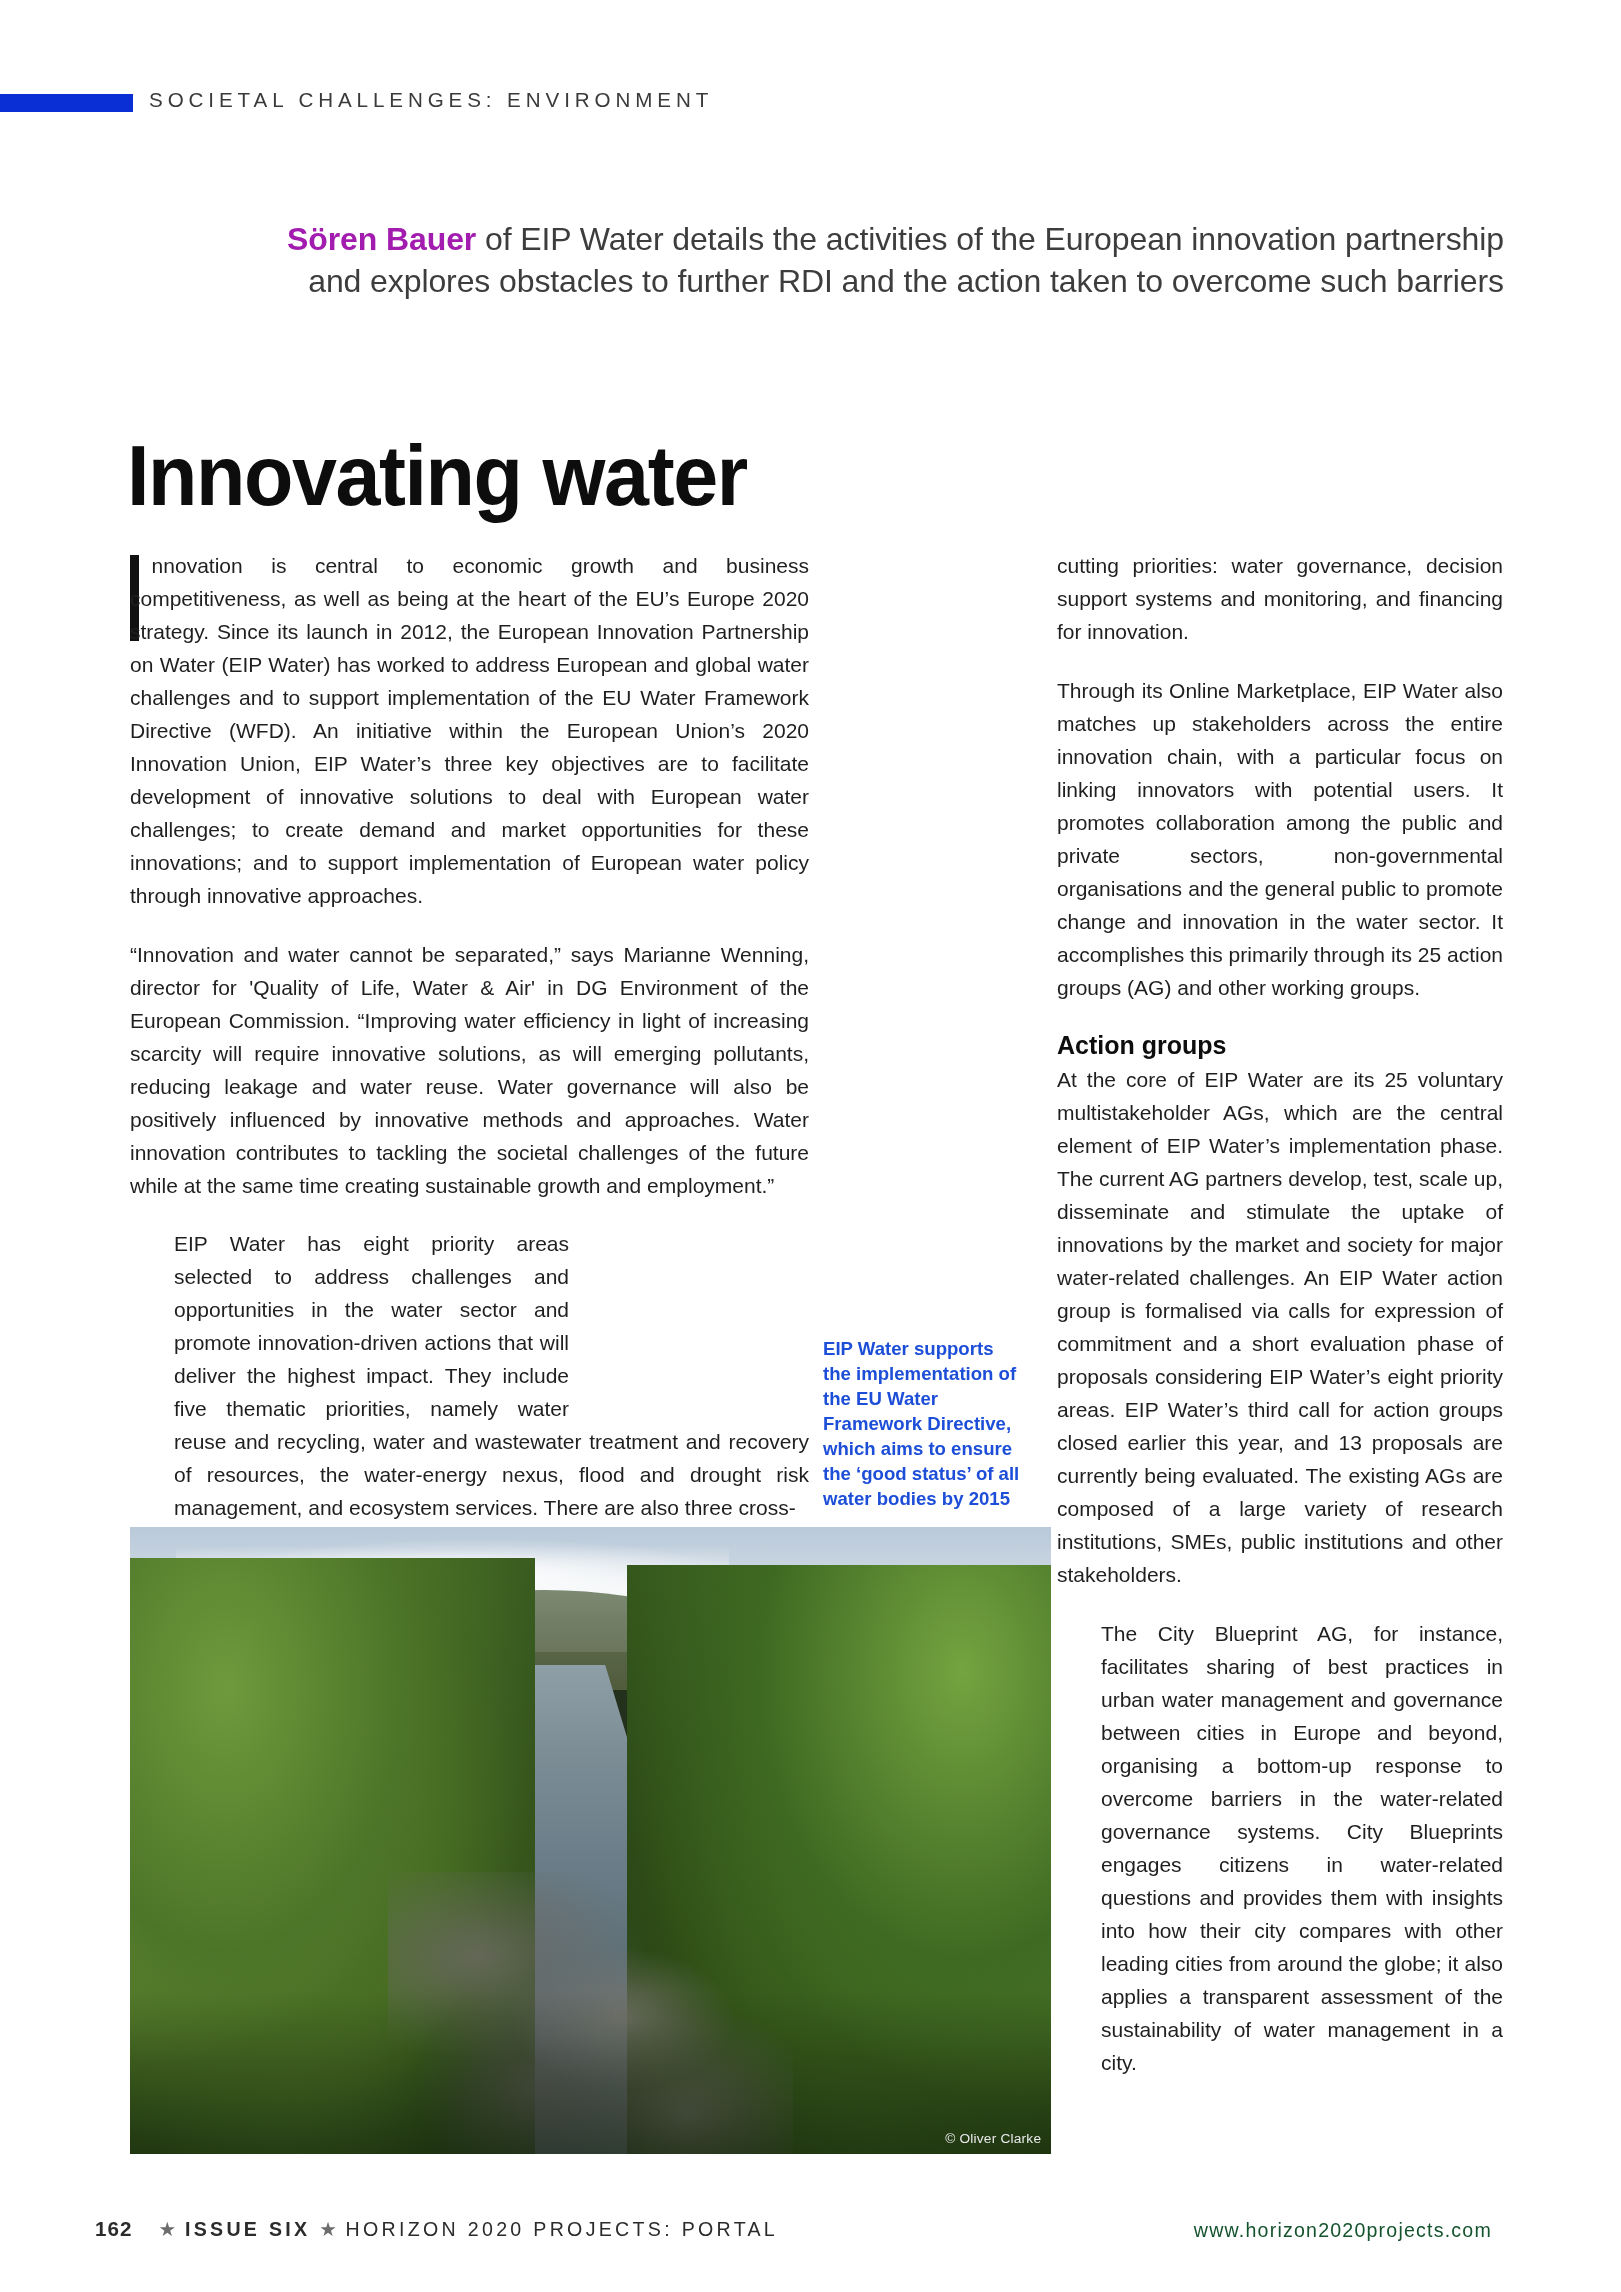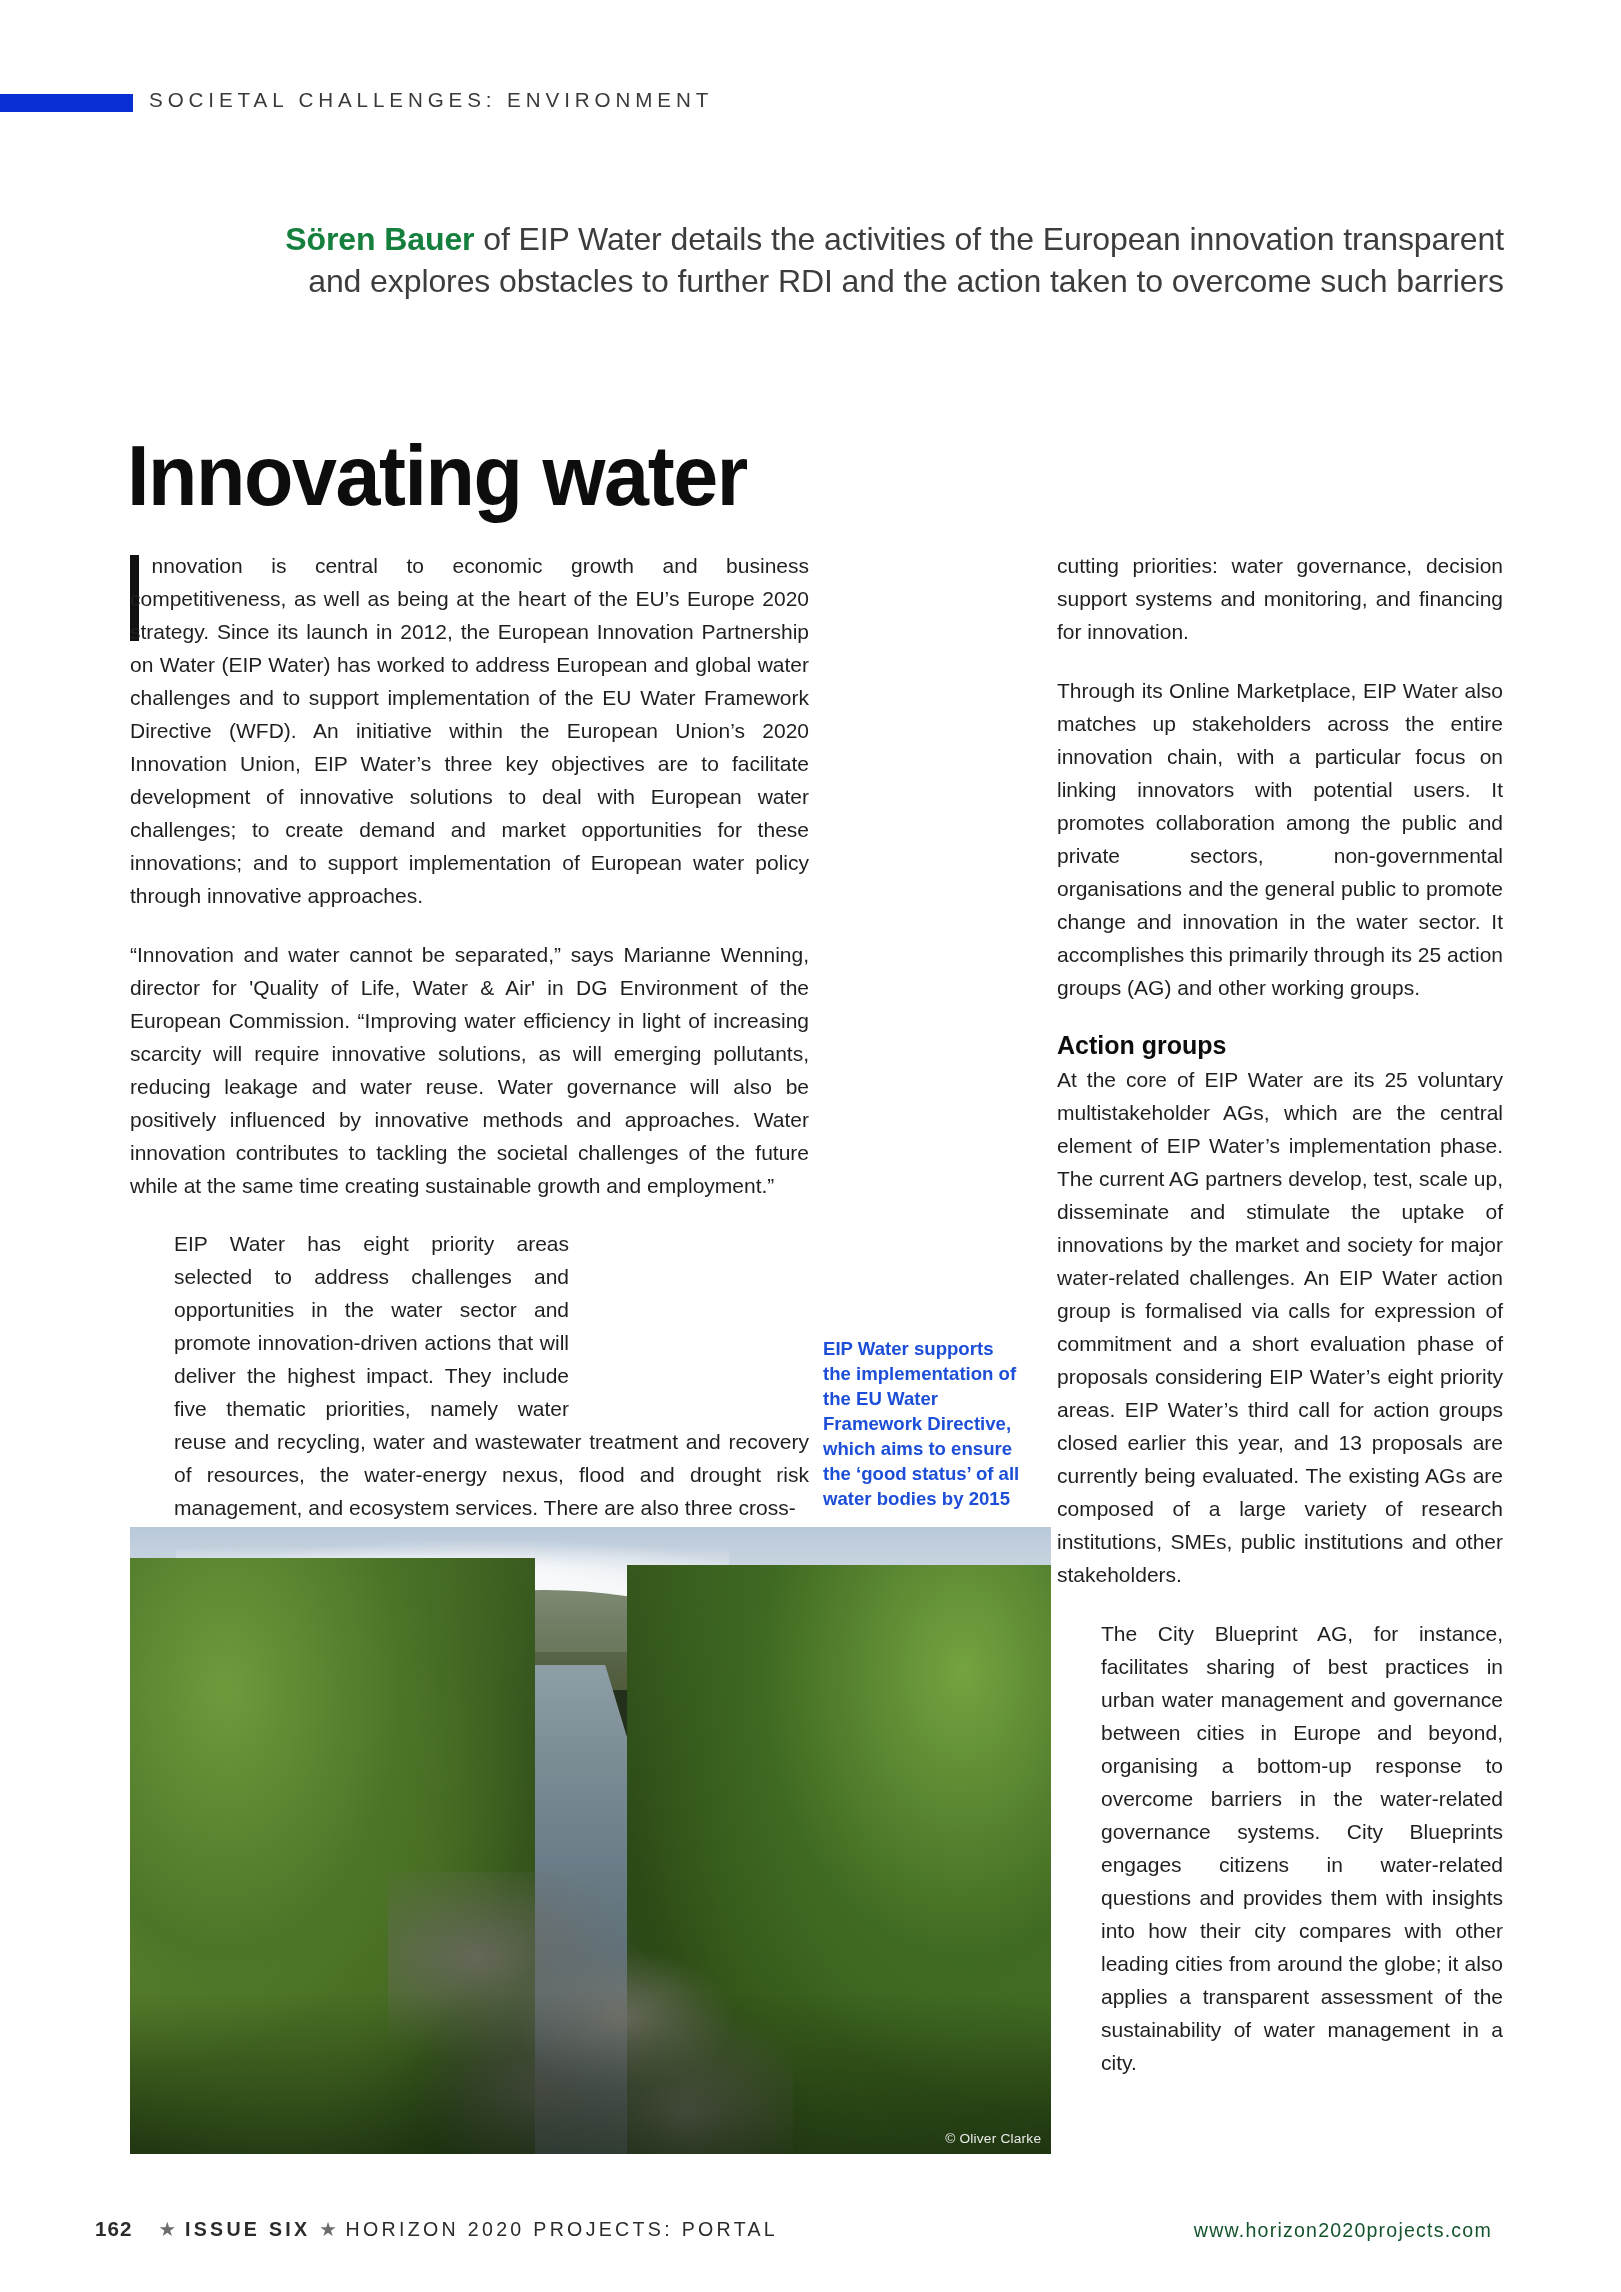--- a/index.html
+++ b/index.html
@@ -43,21 +43,21 @@
     top: 218px;
     width: 1230px;
     text-align: right;
     font-size: 32px;
     line-height: 42px;
     color: #3d3d3d;
     font-weight: 300;
     letter-spacing: -0.1px;
   }
   .standfirst b {
-    color: #15803d;
+    color: #a21caf;
     font-weight: 700;
   }
 
   
   .headline {
     position: absolute;
     left: 127px;
     top: 370px;
     font-size: 86px;
     line-height: 94px;
@@ -233,21 +233,21 @@
     color: #14532d;
     white-space: nowrap;
   }
 </style>
 </head>
 <body>
 
 <div class="header-rule"></div>
 <div class="header-kicker">SOCIETAL CHALLENGES: ENVIRONMENT</div>
 
-<div class="standfirst"><b>Sören Bauer</b><span> of EIP Water details the activities of the European innovation transparent and explores obstacles to further RDI and the action taken to overcome such barriers</span></div>
+<div class="standfirst"><b>Sören Bauer</b><span> of EIP Water details the activities of the European innovation partnership and explores obstacles to further RDI and the action taken to overcome such barriers</span></div>
 
 <h1 class="headline">Innovating water</h1>
 
 <div class="dropcap-bar"></div>
 <div class="col col-left">
   <p class="first-para">nnovation is central to economic growth and business competitiveness, as well as being at the heart of the EU’s Europe 2020 strategy. Since its launch in 2012, the European Innovation Partnership on Water (EIP Water) has worked to address European and global water challenges and to support implementation of the EU Water Framework Directive (WFD). An initiative within the European Union’s 2020 Innovation Union, EIP Water’s three key objectives are to facilitate development of innovative solutions to deal with European water challenges; to create demand and market opportunities for these innovations; and to support implementation of European water policy through innovative approaches.</p>
   <p>“Innovation and water cannot be separated,” says Marianne Wenning, director for 'Quality of Life, Water &amp; Air' in DG Environment of the European Commission. “Improving water efficiency in light of increasing scarcity will require innovative solutions, as will emerging pollutants, reducing leakage and water reuse. Water governance will also be positively influenced by innovative methods and approaches. Water innovation contributes to tackling the societal challenges of the future while at the same time creating sustainable growth and employment.”</p>
   <p><span class="wrap-spacer"></span>EIP Water has eight priority areas selected to address challenges and opportunities in the water sector and promote innovation-driven actions that will deliver the highest impact. They include five thematic priorities, namely water reuse and recycling, water and wastewater treatment and recovery of resources, the water-energy nexus, flood and drought risk management, and ecosystem services. There are also three cross-</p>
 </div>
 

